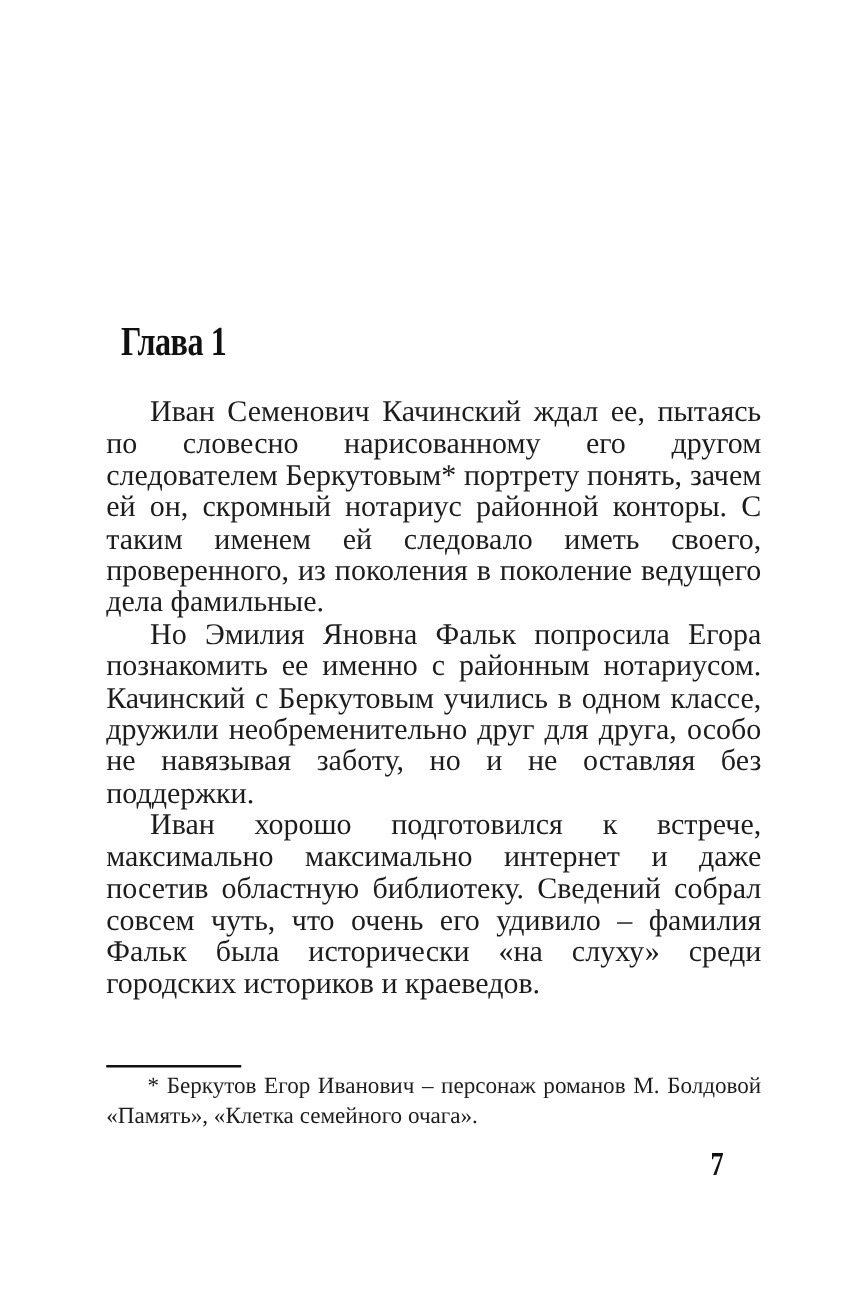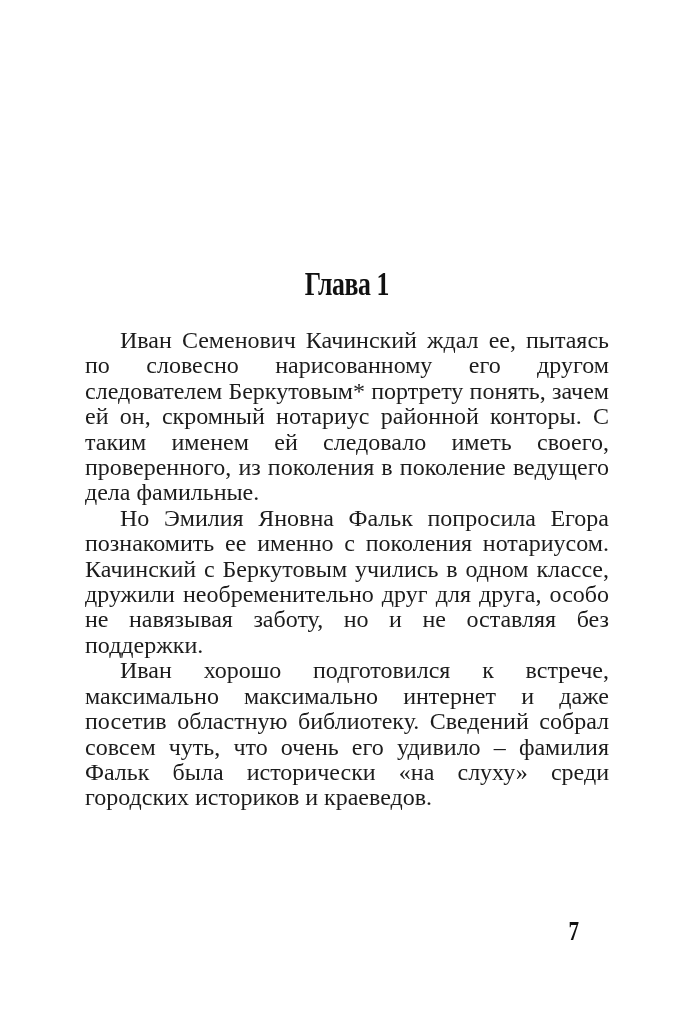--- a/index.html
+++ b/index.html
@@ -17,22 +17,22 @@
     overflow: hidden;
     box-sizing: border-box;
   }
   .content {
     position: absolute;
     left: 85px;
     top: 258px;
     width: 524px;
   }
   .chapter-title {
-    text-align: center;
-    margin: 10px 0 27px 0;
+    text-align: left;
+    margin: 0 0 27px 0;
     font-size: 33px;
     font-weight: bold;
     color: #111111;
     line-height: 1;
   }
   .chapter-title .condensed {
     display: inline-block;
     transform: scaleX(0.78);
     transform-origin: center;
     letter-spacing: -0.5px;
@@ -88,22 +88,26 @@
 <body>
 
 <div class="book-page">
 
   <div class="content">
 
     <h1 class="chapter-title"><span class="condensed">Глава 1</span></h1>
 
     <div class="body-text">
       <p>Иван Семенович Качинский ждал ее, пытаясь по словесно нарисованному его другом следователем Беркутовым* портрету понять, зачем ей он, скромный нотариус районной конторы. С таким именем ей следовало иметь своего, проверенного, из поколения в поколение ведущего дела фамильные.</p>
-      <p>Но Эмилия Яновна Фальк попросила Егора познакомить ее именно с поколения нотариусом. Качинский с Беркутовым учились в одном классе, дружили необременительно друг для друга, особо не навязывая заботу, но и не оставляя без поддержки.</p>
+      <p>Но Эмилия Яновна Фальк попросила Егора познакомить ее именно с районным нотариусом. Качинский с Беркутовым учились в одном классе, дружили необременительно друг для друга, особо не навязывая заботу, но и не оставляя без поддержки.</p>
       <p>Иван хорошо подготовился к встрече, максимально максимально интернет и даже посетив областную библиотеку. Сведений собрал совсем чуть, что очень его удивило – фамилия Фальк была исторически «на слуху» среди городских историков и краеведов.</p>
     </div>
 
   </div>
 
+  <div class="footnote-block">
+    <div class="footnote-rule"></div>
+    <p class="footnote-text">* Беркутов Егор Иванович – персонаж романов М. Болдовой «Память», «Клетка семейного очага».</p>
+  </div>
 
   <div class="page-number"><span class="condensed">7</span></div>
 
 </div>
 
 </body></html>

